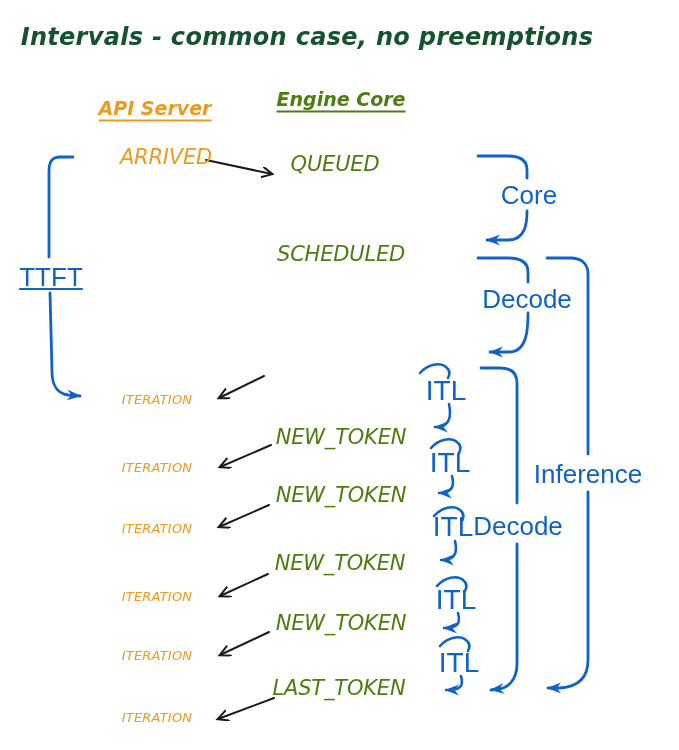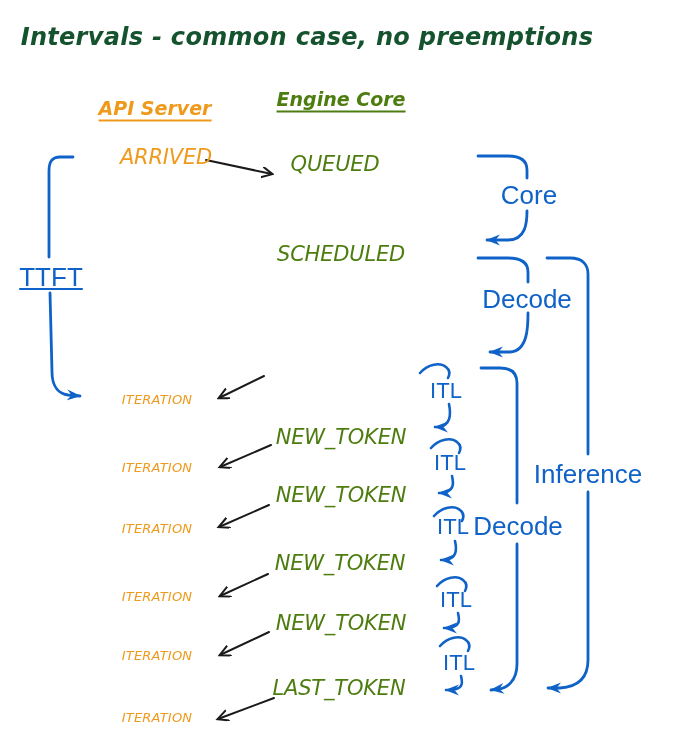--- a/index.html
+++ b/index.html
@@ -9,21 +9,21 @@
   }
   .lbl{position:absolute;transform:translate(-50%,-50%);white-space:nowrap;line-height:1;}
   .hand{font-family:"DejaVu Sans",sans-serif;font-style:italic;}
   .title{font-size:24px;font-weight:bold;color:#14532d;letter-spacing:.3px;}
   .colhdr{font-size:19px;font-weight:bold;padding-bottom:2px;border-bottom:2px solid currentColor;}
   .evt{font-size:21px;letter-spacing:-0.2px;}
   .iter{font-size:13px;letter-spacing:.2px;}
   .orange{color:#EF9A1C;}
   .red{color:#4d7c0f;}
   .ivl{font-size:26px;color:#0F62C7;}
-  .itl{font-size:22px;color:#0F62C7;}
+  .itl{font-size:28px;color:#0F62C7;}
   svg{position:absolute;left:0;top:0;}
 </style>
 </head>
 <body>
 
 <div id="canvas">
 
   <svg width="679" height="750" viewBox="0 0 679 750">
     <defs>
       <marker id="bArrow" markerWidth="15" markerHeight="12" refX="13" refY="5.5" orient="auto" markerUnits="userSpaceOnUse">

